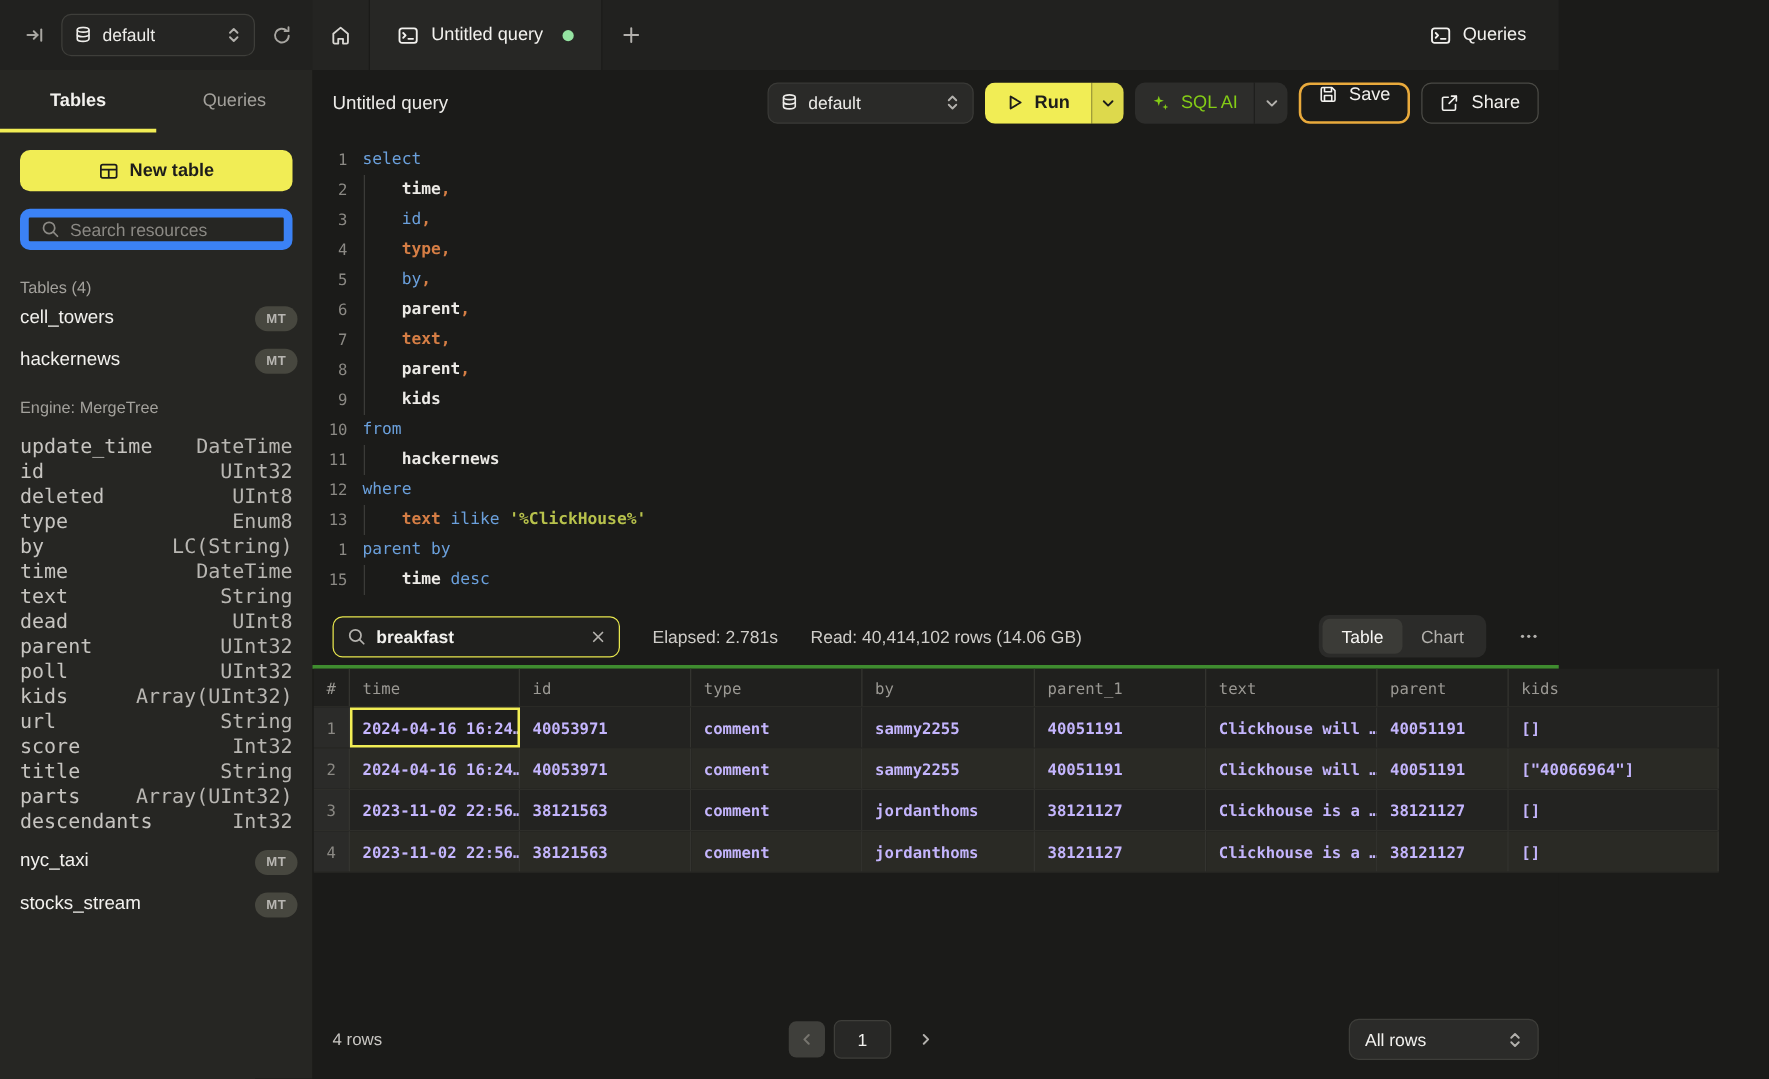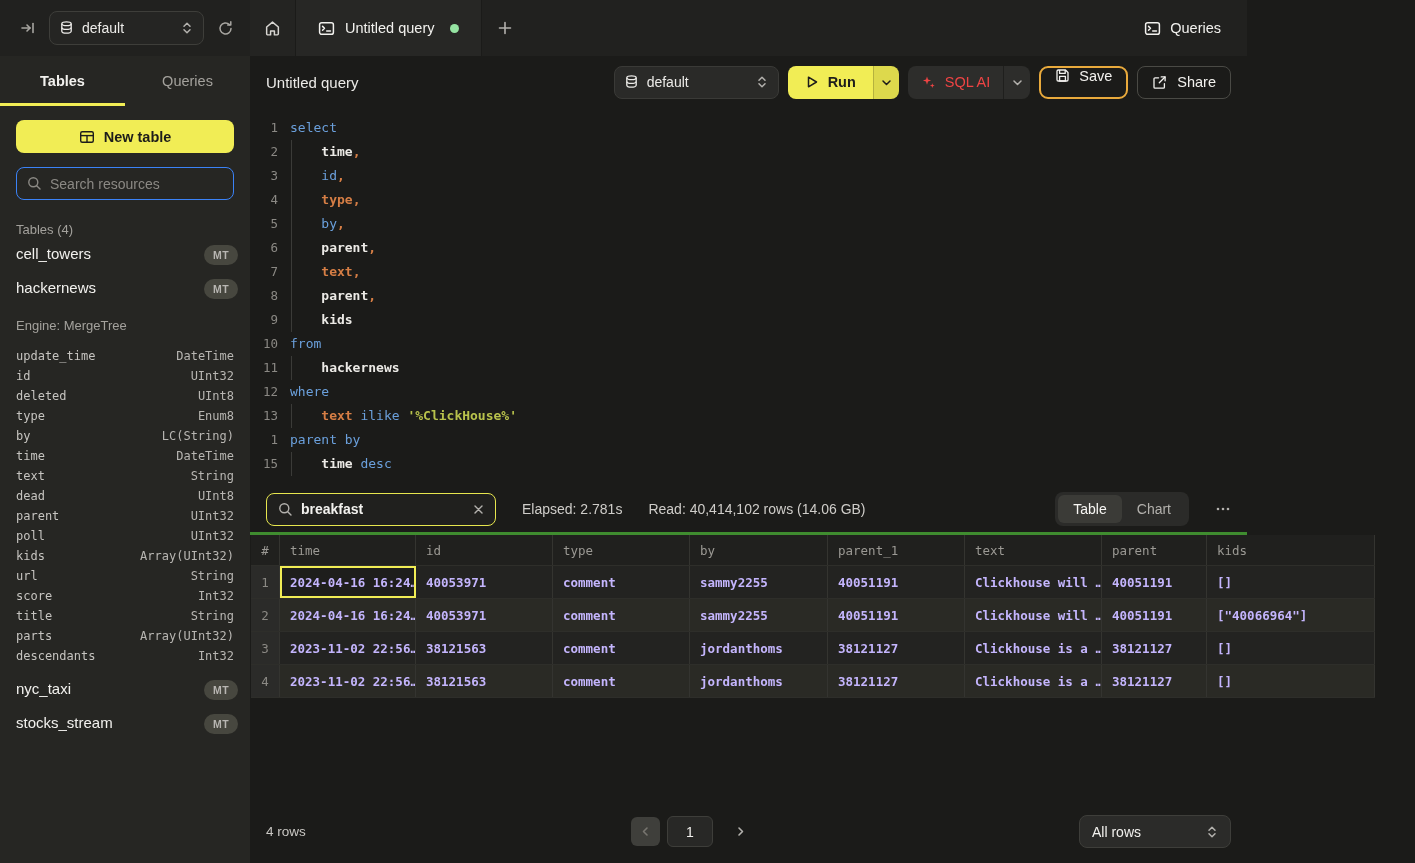--- a/index.html
+++ b/index.html
@@ -31,44 +31,44 @@
   
   .body-row{flex:1;display:flex;min-height:0}
 
   
   .sidebar{width:250px;flex:none;background:#262623;display:flex;flex-direction:column}
   .sidebar-tabs{height:50px;flex:none;display:flex}
   .s-tab{flex:1;display:flex;align-items:center;justify-content:center;font-size:14.5px;color:#a3a19c;position:relative;background:none;border:none;cursor:pointer}
   .s-tab.active{color:#f2f1ee;font-weight:700}
   .s-tab.active::after{content:"";position:absolute;left:0;right:0;bottom:0;height:3px;background:var(--accent)}
   .new-table-btn{margin:14px 16px 0;height:33px;flex:none;background:var(--accent);color:#1d1d1b;border:none;border-radius:8px;display:flex;align-items:center;justify-content:center;gap:9px;font-size:14.5px;font-weight:600;cursor:pointer}
-  .search-box{margin:14px 16px 0;height:33px;flex:none;border:1px solid #3b82f6;border-radius:8px;display:flex;align-items:center;gap:8px;padding:0 10px;color:#8b8984}
+  .search-box{margin:14px 16px 0;height:33px;flex:none;border:7px solid #3b82f6;border-radius:8px;display:flex;align-items:center;gap:8px;padding:0 10px;color:#8b8984}
   .search-box input{flex:1;min-width:0;background:none;border:none;outline:none;color:#e9e7e3;font-size:14px}
   .search-box input::placeholder{color:#8b8984}
   .resource-list{flex:1;overflow:hidden;padding-top:22px}
   .section-title{padding:0 16px;font-size:13px;color:#a3a19c;margin-bottom:8px}
   .table-item{height:34px;display:flex;align-items:flex-start;justify-content:space-between;padding:0 12px 0 16px;font-size:15px;font-weight:500;color:#f2f1ee;cursor:pointer}
   .mt-badge{background:#47473f;color:#b8b6b2;font-size:10.5px;font-weight:700;padding:4px 9px;border-radius:999px;letter-spacing:.4px}
   .engine-line{padding:0 16px;height:24px;display:flex;align-items:center;font-size:13px;color:#a3a19c}
   .col-list{padding:9px 0 14px}
-  .col-row{display:flex;align-items:center;justify-content:space-between;height:20px;padding:0 16px;font-family:"DejaVu Sans Mono",monospace;font-size:12px;color:#c6c4c0}
+  .col-row{display:flex;align-items:center;justify-content:space-between;height:20px;padding:0 16px;font-family:"DejaVu Sans Mono",monospace;font-size:16px;color:#c6c4c0}
   .col-type{color:#b8b6b2}
 
   
   .main{flex:1;min-width:0;display:flex;flex-direction:column;background:#1b1b19}
   .query-header{height:52px;flex:none;display:flex;align-items:center;padding:0 16px}
   .query-title{font-size:15px;color:#ecebe8}
   .header-actions{margin-left:auto;display:flex;align-items:center;gap:9px}
   .hdr-select{width:165px;height:33px;background:#2a2a28;border:1px solid #3a3a37;border-radius:8px;display:flex;align-items:center;gap:9px;padding:0 10px;font-size:14px;color:#ecebe8;cursor:pointer}
   .hdr-select .updown{margin-left:auto;color:#b3b1ad}
   .run-btn{height:33px;display:flex;border-radius:8px;overflow:hidden;cursor:pointer}
   .run-main{background:var(--accent);border:none;display:flex;align-items:center;gap:9px;padding:0 17px;font-size:14.5px;font-weight:600;color:#1d1d1b;cursor:pointer}
   .run-caret{width:26px;background:#dedا;background:#ddd94c;border:none;border-left:1px solid rgba(0,0,0,.18);display:flex;align-items:center;justify-content:center;color:#1d1d1b;cursor:pointer}
   .sqlai-btn{height:33px;background:#2d2d2b;border-radius:8px;display:flex;align-items:stretch}
-  .sqlai-main{display:flex;align-items:center;gap:9px;padding:0 13px;background:none;border:none;color:#ef4444;font-size:14.5px;cursor:pointer}
+  .sqlai-main{display:flex;align-items:center;gap:9px;padding:0 13px;background:none;border:none;color:#84cc16;font-size:14.5px;cursor:pointer}
   .sqlai-caret{width:27px;background:none;border:none;border-left:1px solid #1f1f1d;display:flex;align-items:center;justify-content:center;color:#b3b1ad;cursor:pointer}
   .save-btn{height:33px;background:transparent;border:2px solid var(--save-border);border-radius:9px;display:flex;align-items:flex-start;gap:9px;padding:0 14px;color:#f2f1ee;font-size:14.5px;cursor:pointer}
   .share-btn{height:33px;background:transparent;border:1px solid #4a4a45;border-radius:8px;display:flex;align-items:center;gap:10px;padding:0 14px;color:#f2f1ee;font-size:14.5px;cursor:pointer}
 
   
   .editor{flex:none;height:378px;padding-top:8px;font-family:"DejaVu Sans Mono",monospace;font-size:13px;overflow:hidden}
   .code-line{display:flex;height:24px;line-height:24px;position:relative}
   .ln{width:28px;flex:none;text-align:right;color:#8b8984;font-size:12.5px}
   .code-text{padding-left:12px;white-space:pre;font-weight:700;color:#eceae6}
   .code-line.indented::before{content:"";position:absolute;left:41px;top:0;bottom:0;width:1px;background:#3b3b38}

